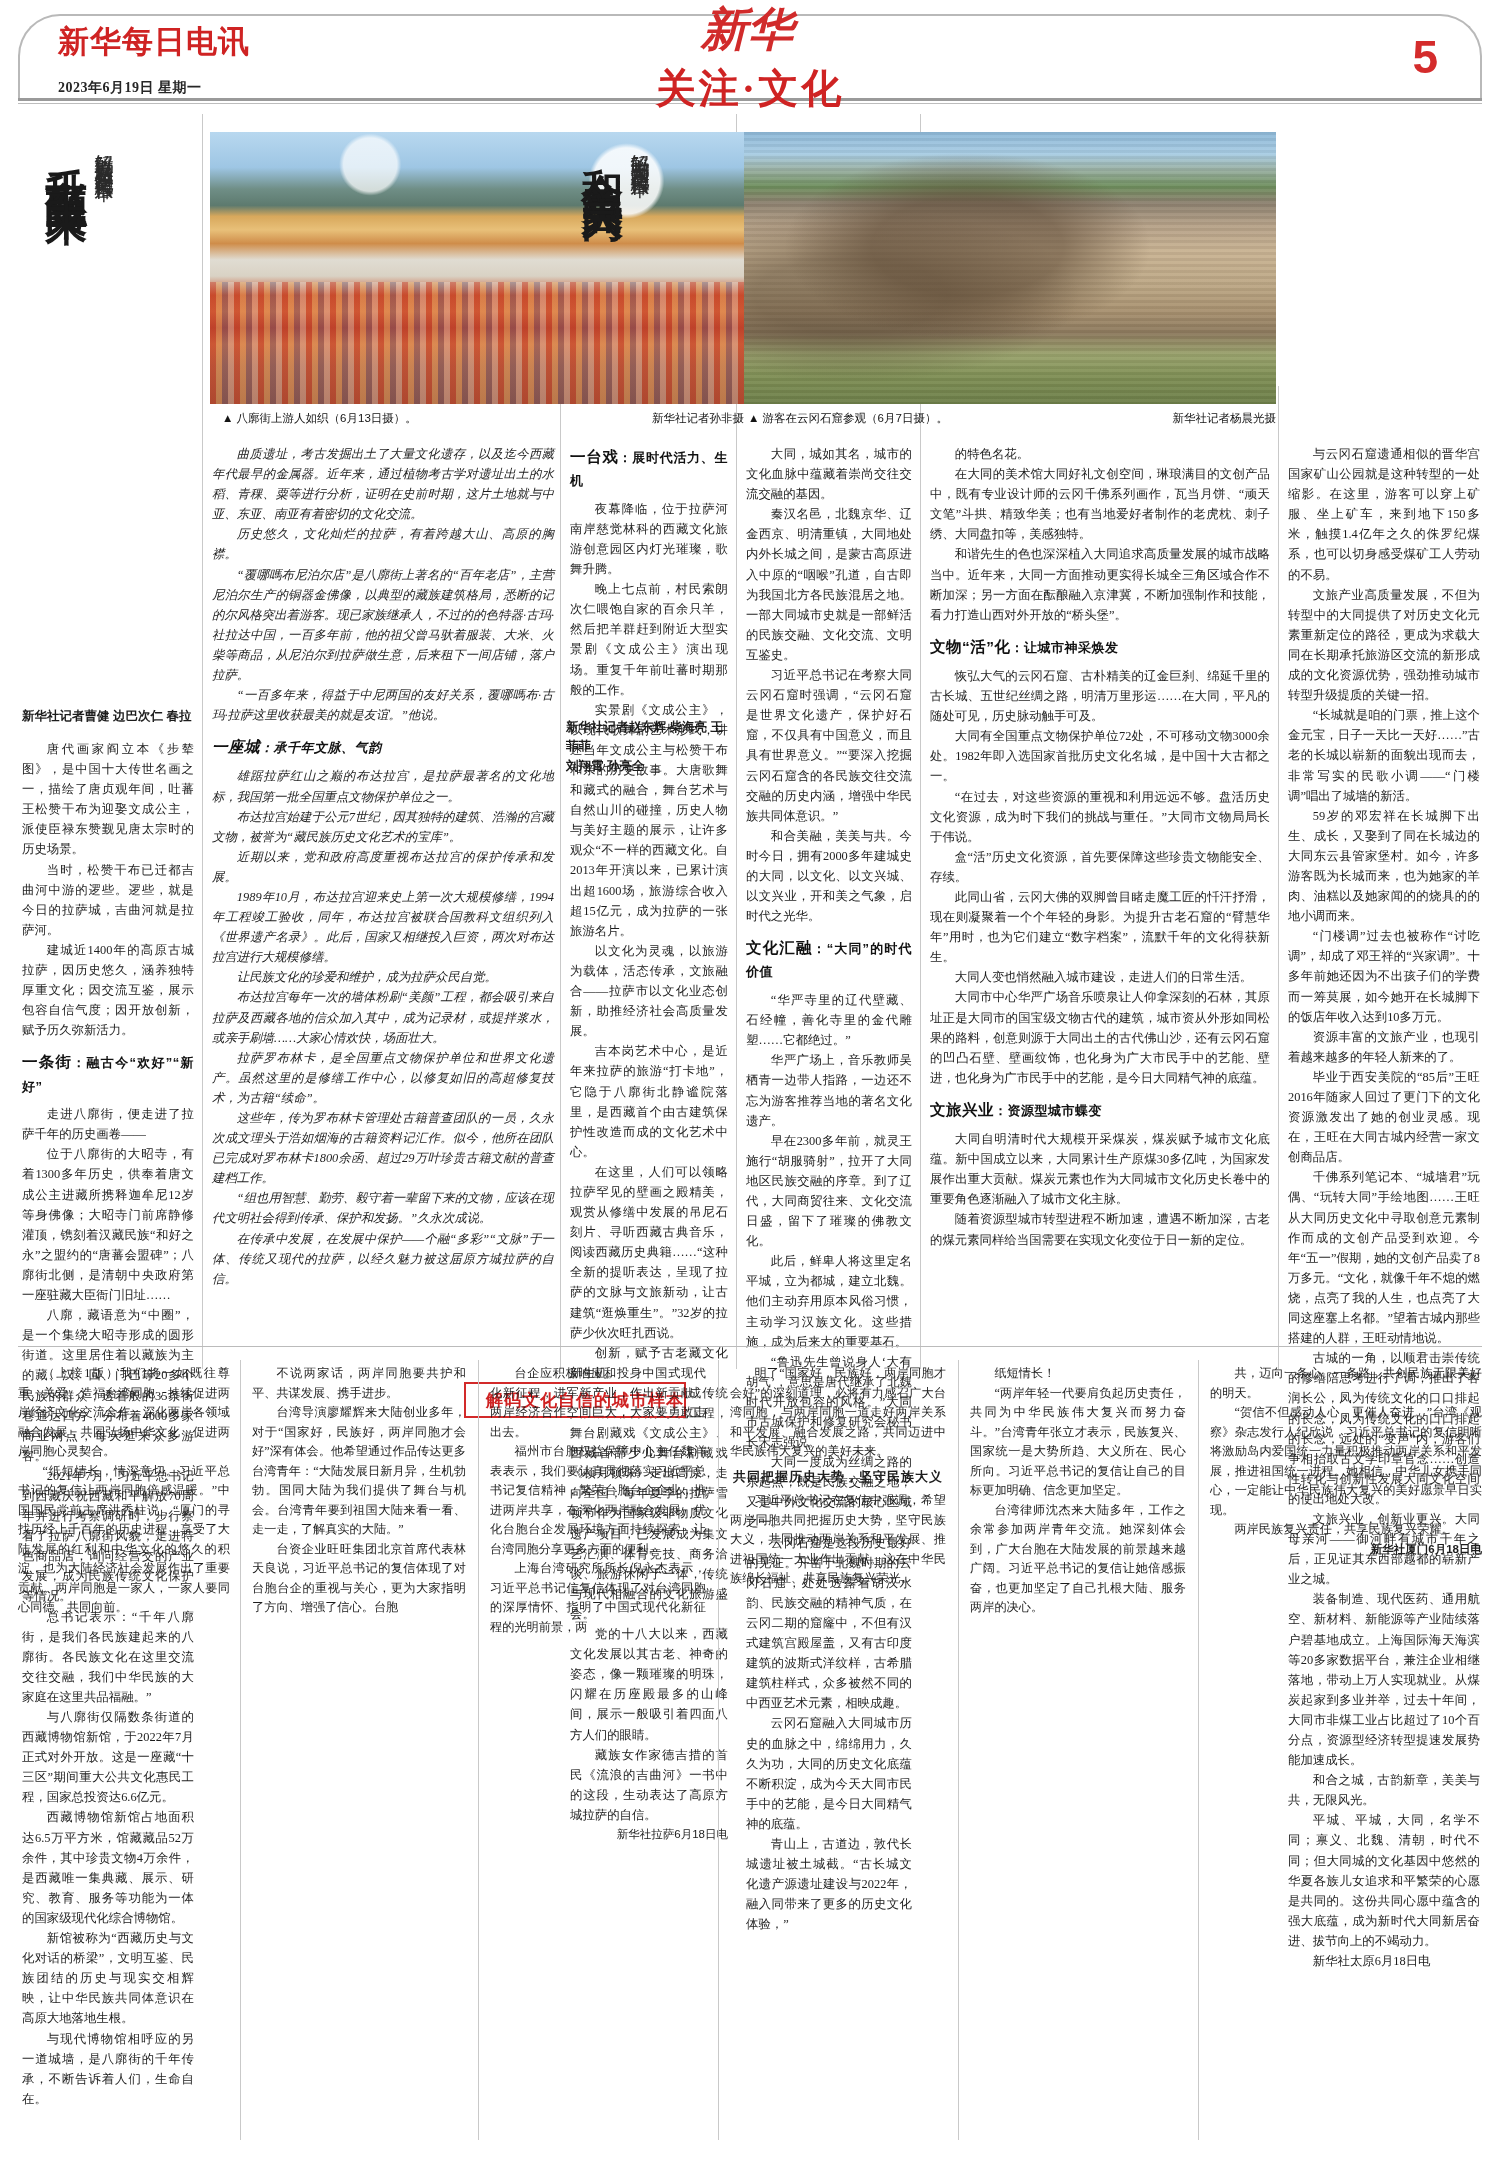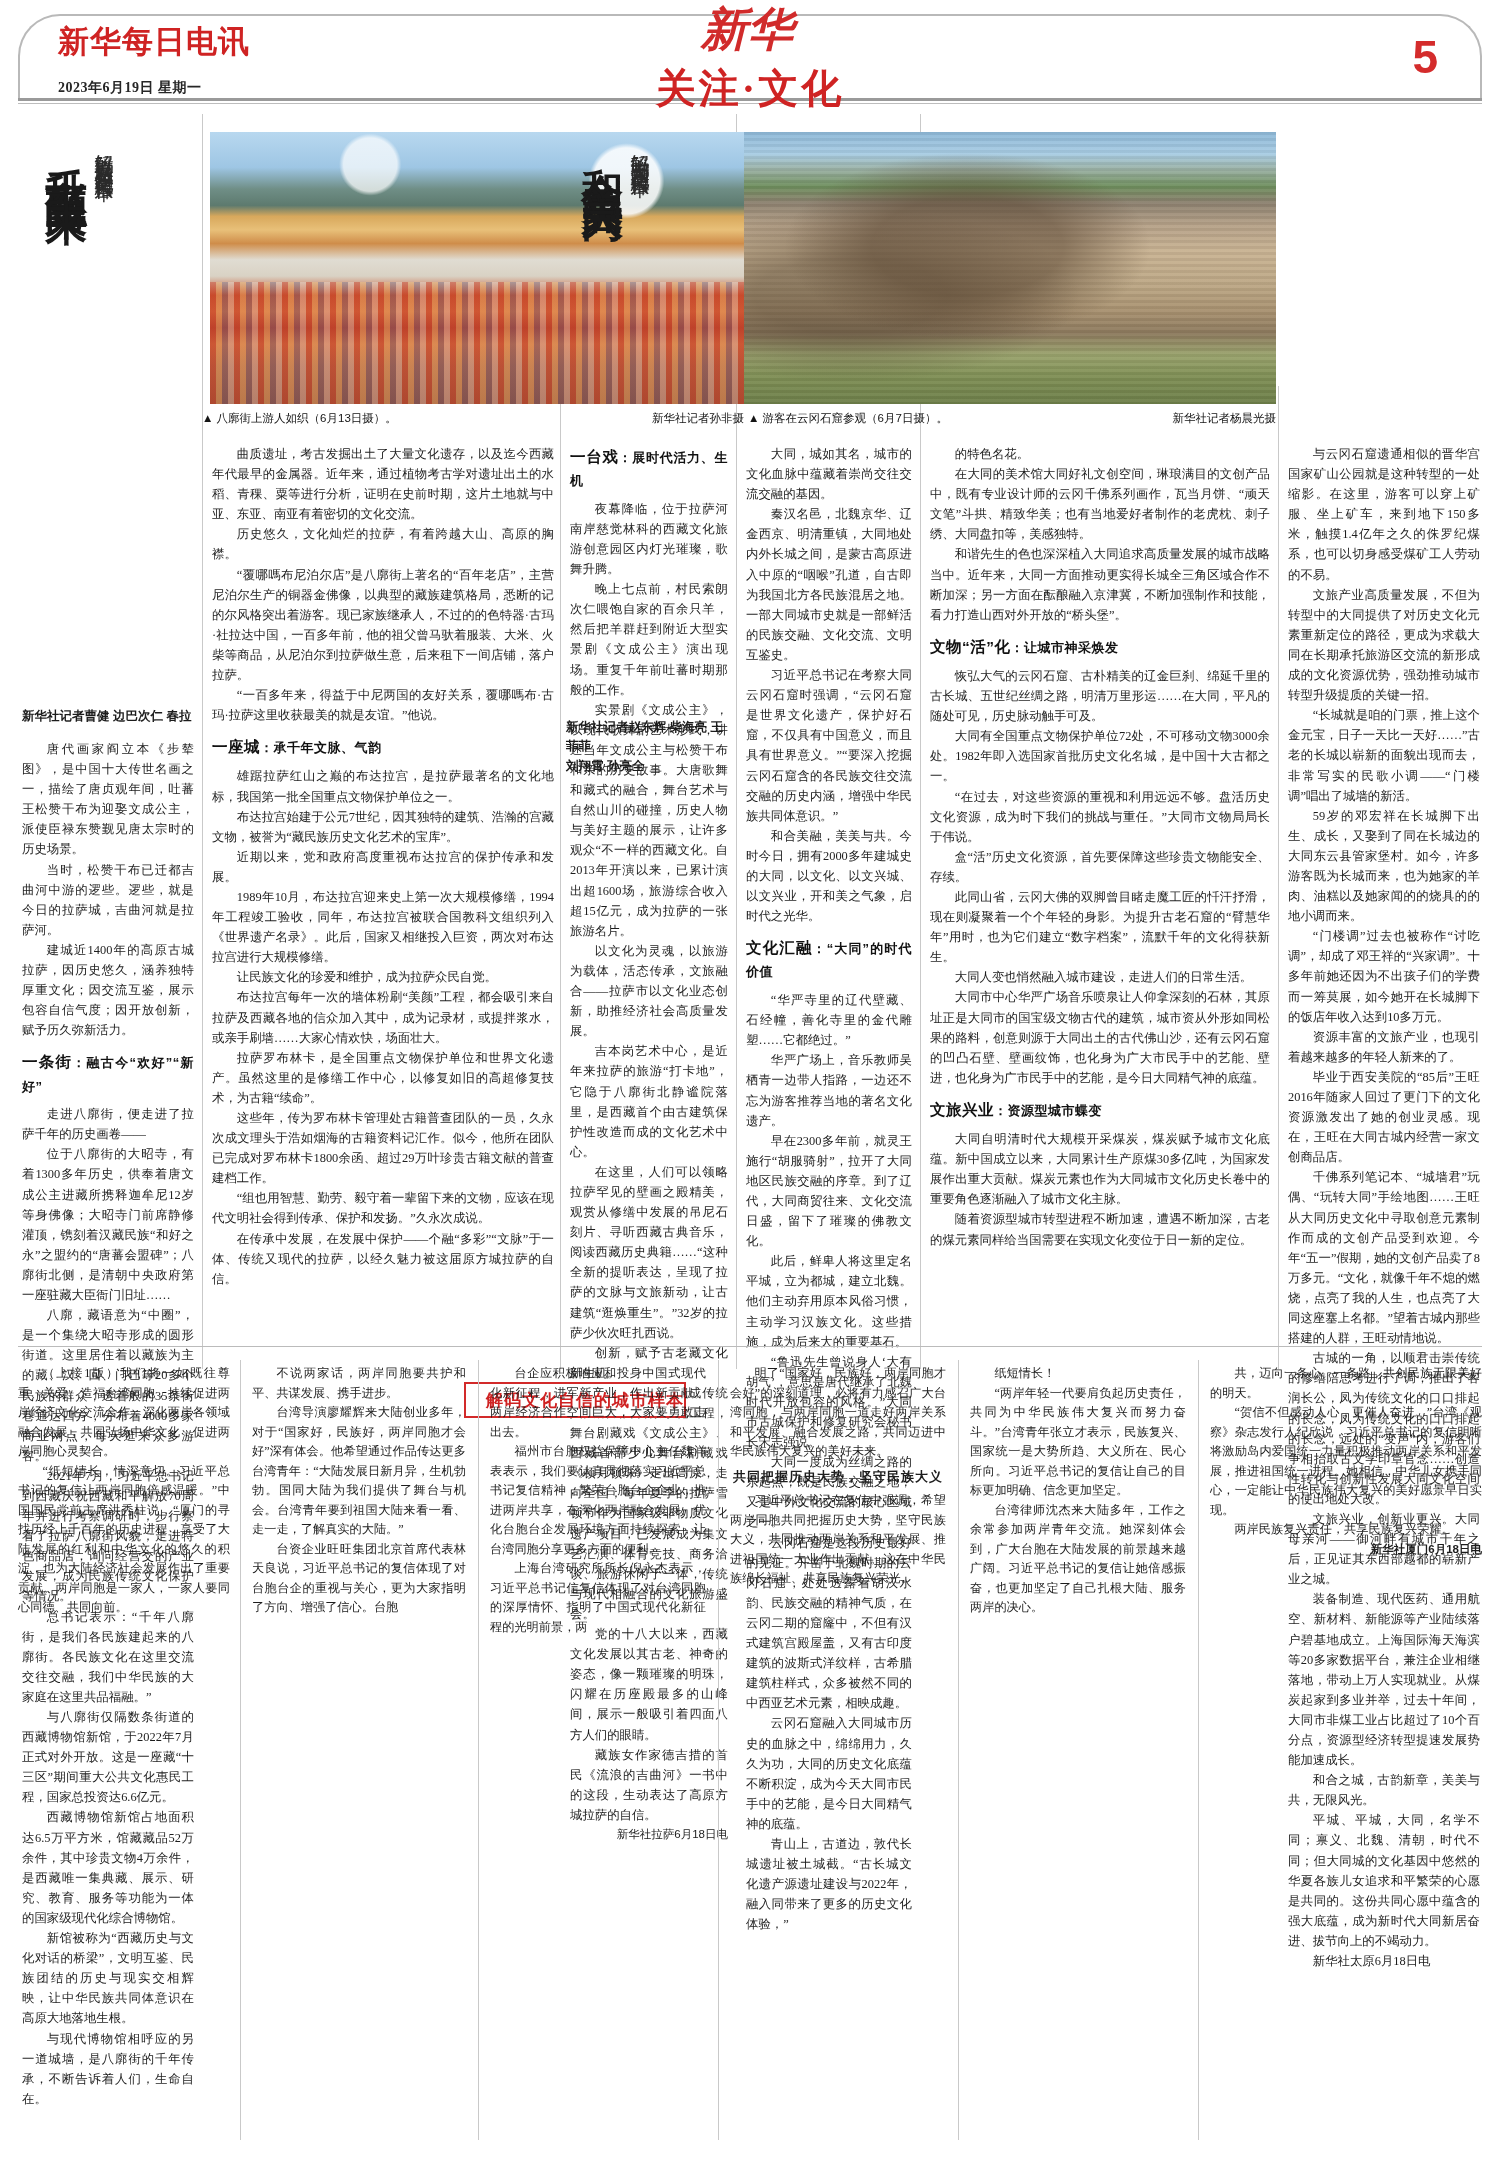--- a/index.html
+++ b/index.html
@@ -306,27 +306,27 @@
       <p>总书记表示：“千年八廓街，是我们各民族建起来的八廓街。各民族文化在这里交流交往交融，我们中华民族的大家庭在这里共品福融。”</p>
       <p>与八廓街仅隔数条街道的西藏博物馆新馆，于2022年7月正式对外开放。这是一座藏“十三区”期间重大公共文化惠民工程，国家总投资达6.6亿元。</p>
       <p>西藏博物馆新馆占地面积达6.5万平方米，馆藏藏品52万余件，其中珍贵文物4万余件，是西藏唯一集典藏、展示、研究、教育、服务等功能为一体的国家级现代化综合博物馆。</p>
       <p>新馆被称为“西藏历史与文化对话的桥梁”，文明互鉴、民族团结的历史与现实交相辉映，让中华民族共同体意识在高原大地落地生根。</p>
       <p>与现代博物馆相呼应的另一道城墙，是八廓街的千年传承，不断告诉着人们，生命自在。</p>
     </div>
 
     <div class="photo" style="left:192px; top:18px; width:534px; height:272px;">
       <div class="ph-img img-lhasa"></div>
     </div>
-    <div class="cap" style="left:184px; top:297px;">
+    <div class="cap" style="left:204px; top:297px;">
       <span>▲</span>
       <span>八廓街上游人如织（6月13日摄）。</span>
     </div>
     <div class="cap cap-r" style="left:526px; top:297px; width:200px; text-align:right;">新华社记者孙非摄</div>
 
-    <div class="col" style="left:194px; top:330px; width:342px;">
+    <div class="col" style="left:194px; top:330px; width:342px;font-style:italic;">
       <p>曲质遗址，考古发掘出土了大量文化遗存，以及迄今西藏年代最早的金属器。近年来，通过植物考古学对遗址出土的水稻、青稞、粟等进行分析，证明在史前时期，这片土地就与中亚、东亚、南亚有着密切的文化交流。</p>
       <p>历史悠久，文化灿烂的拉萨，有着跨越大山、高原的胸襟。</p>
       <p>“覆哪嗎布尼泊尔店”是八廓街上著名的“百年老店”，主营尼泊尔生产的铜器金佛像，以典型的藏族建筑格局，悉断的记的尔风格突出着游客。现已家族继承人，不过的的色特器·古玛·社拉达中国，一百多年前，他的祖父曾马驮着服装、大米、火柴等商品，从尼泊尔到拉萨做生意，后来租下一间店铺，落户拉萨。</p>
       <p>“一百多年来，得益于中尼两国的友好关系，覆哪嗎布·古玛·拉萨这里收获最美的就是友谊。”他说。</p>
       <div class="subhead">
         <span class="lead">一座城</span><span class="tail">：承千年文脉、气韵</span>
       </div>
       <p>雄踞拉萨红山之巅的布达拉宫，是拉萨最著名的文化地标，我国第一批全国重点文物保护单位之一。</p>
       <p>布达拉宫始建于公元7世纪，因其独特的建筑、浩瀚的宫藏文物，被誉为“藏民族历史文化艺术的宝库”。</p>
       <p>近期以来，党和政府高度重视布达拉宫的保护传承和发展。</p>

